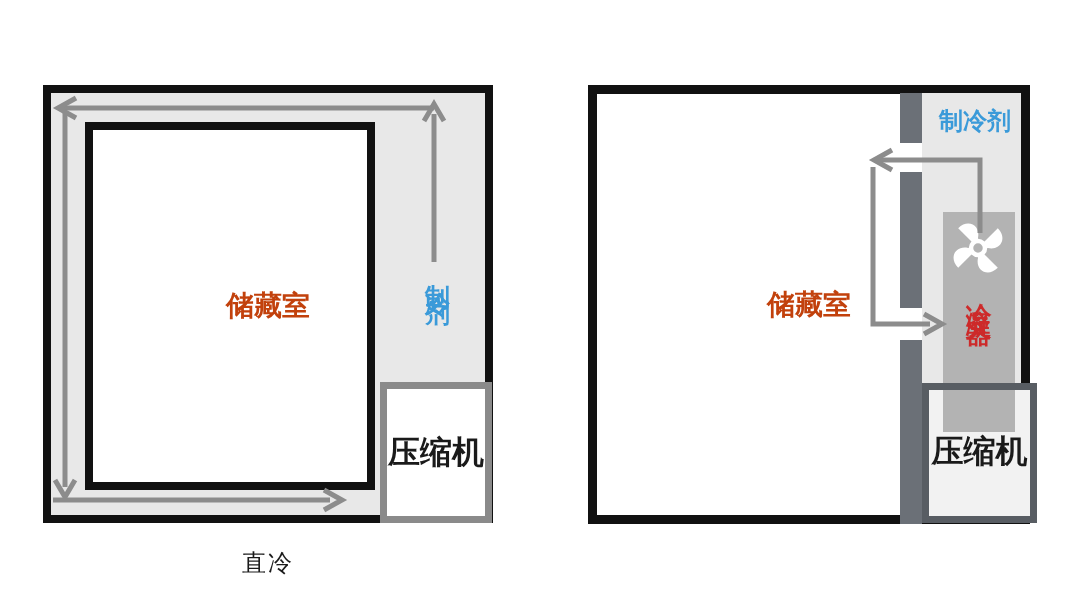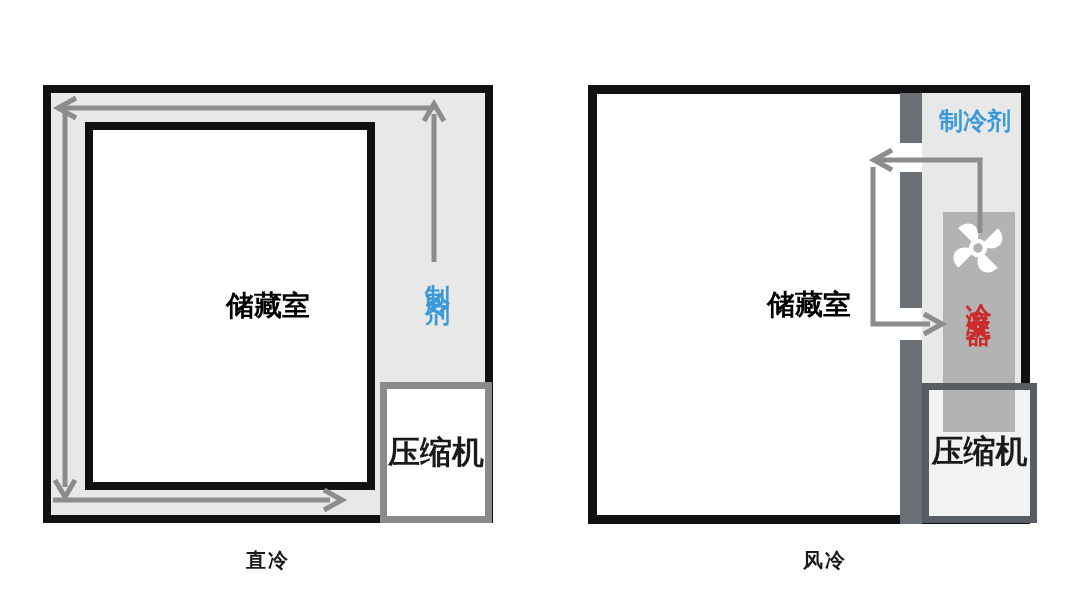--- a/index.html
+++ b/index.html
@@ -36,23 +36,23 @@
   .rp-comp{left:922px;top:383px;width:115px;height:140px;background:#f2f2f2;border:7px solid #585d63;
            display:flex;align-items:flex-end;justify-content:center;padding-bottom:42px;}
   .rp-comp-topline{left:922px;top:383px;width:115px;height:7px;background:#585d63;}
   .rp-fan{left:948px;top:218px;width:60px;height:60px;}
   .rp-cond-label{left:965px;top:282px;width:28px;height:110px;
                  writing-mode:vertical-rl;text-orientation:upright;letter-spacing:9px;
                  color:#cd2a2a;font-size:26px;font-weight:700;line-height:28px;}
   .rp-caption{left:600px;top:547px;width:450px;text-align:center;}
 
   
-  .room-label{color:#000000;font-size:28px;font-weight:700;}
+  .room-label{color:#c2410c;font-size:28px;font-weight:700;}
   .comp-label{color:#1a1a1a;font-size:32px;font-weight:700;}
-  .caption{color:#1a1a1a;font-size:20px;font-weight:700;letter-spacing:2px;}
+  .caption{color:#1a1a1a;font-size:24px;font-weight:400;letter-spacing:2px;}
 
   .overlay{left:0;top:0;width:1080px;height:608px;pointer-events:none;}
 </style>
 </head>
 <body>
 
 <div class="canvas">
 
   <div class="abs lp-outer"></div>
 
@@ -94,21 +94,20 @@
         <path transform="rotate(270 30 30)" d="M30 30 L30 2 C44 2 48 16 37 23 Z"></path>
       </g>
       <circle cx="30" cy="30" r="7" fill="#b3b3b3" stroke="#ffffff" stroke-width="4.5"></circle>
     </g>
   </svg>
 
   <div class="abs rp-cond-label">冷凝器</div>
 
   <div class="abs rp-refr">制冷剂</div>
 
-  <div class="abs caption rp-caption">风冷</div>
 
   <svg class="abs overlay" viewBox="0 0 1080 608" fill="none" stroke="#8c8c8c" stroke-width="5">
 
     <g>
       <path d="M434 108 L62 108"></path>
       <path d="M76 98 L58 108 L76 118"></path>
       <path d="M434 262 L434 114"></path>
       <path d="M424 121 L434 104 L444 121"></path>
       <path d="M65 112 L65 487"></path>
       <path d="M55 480 L65 497 L75 480"></path>

